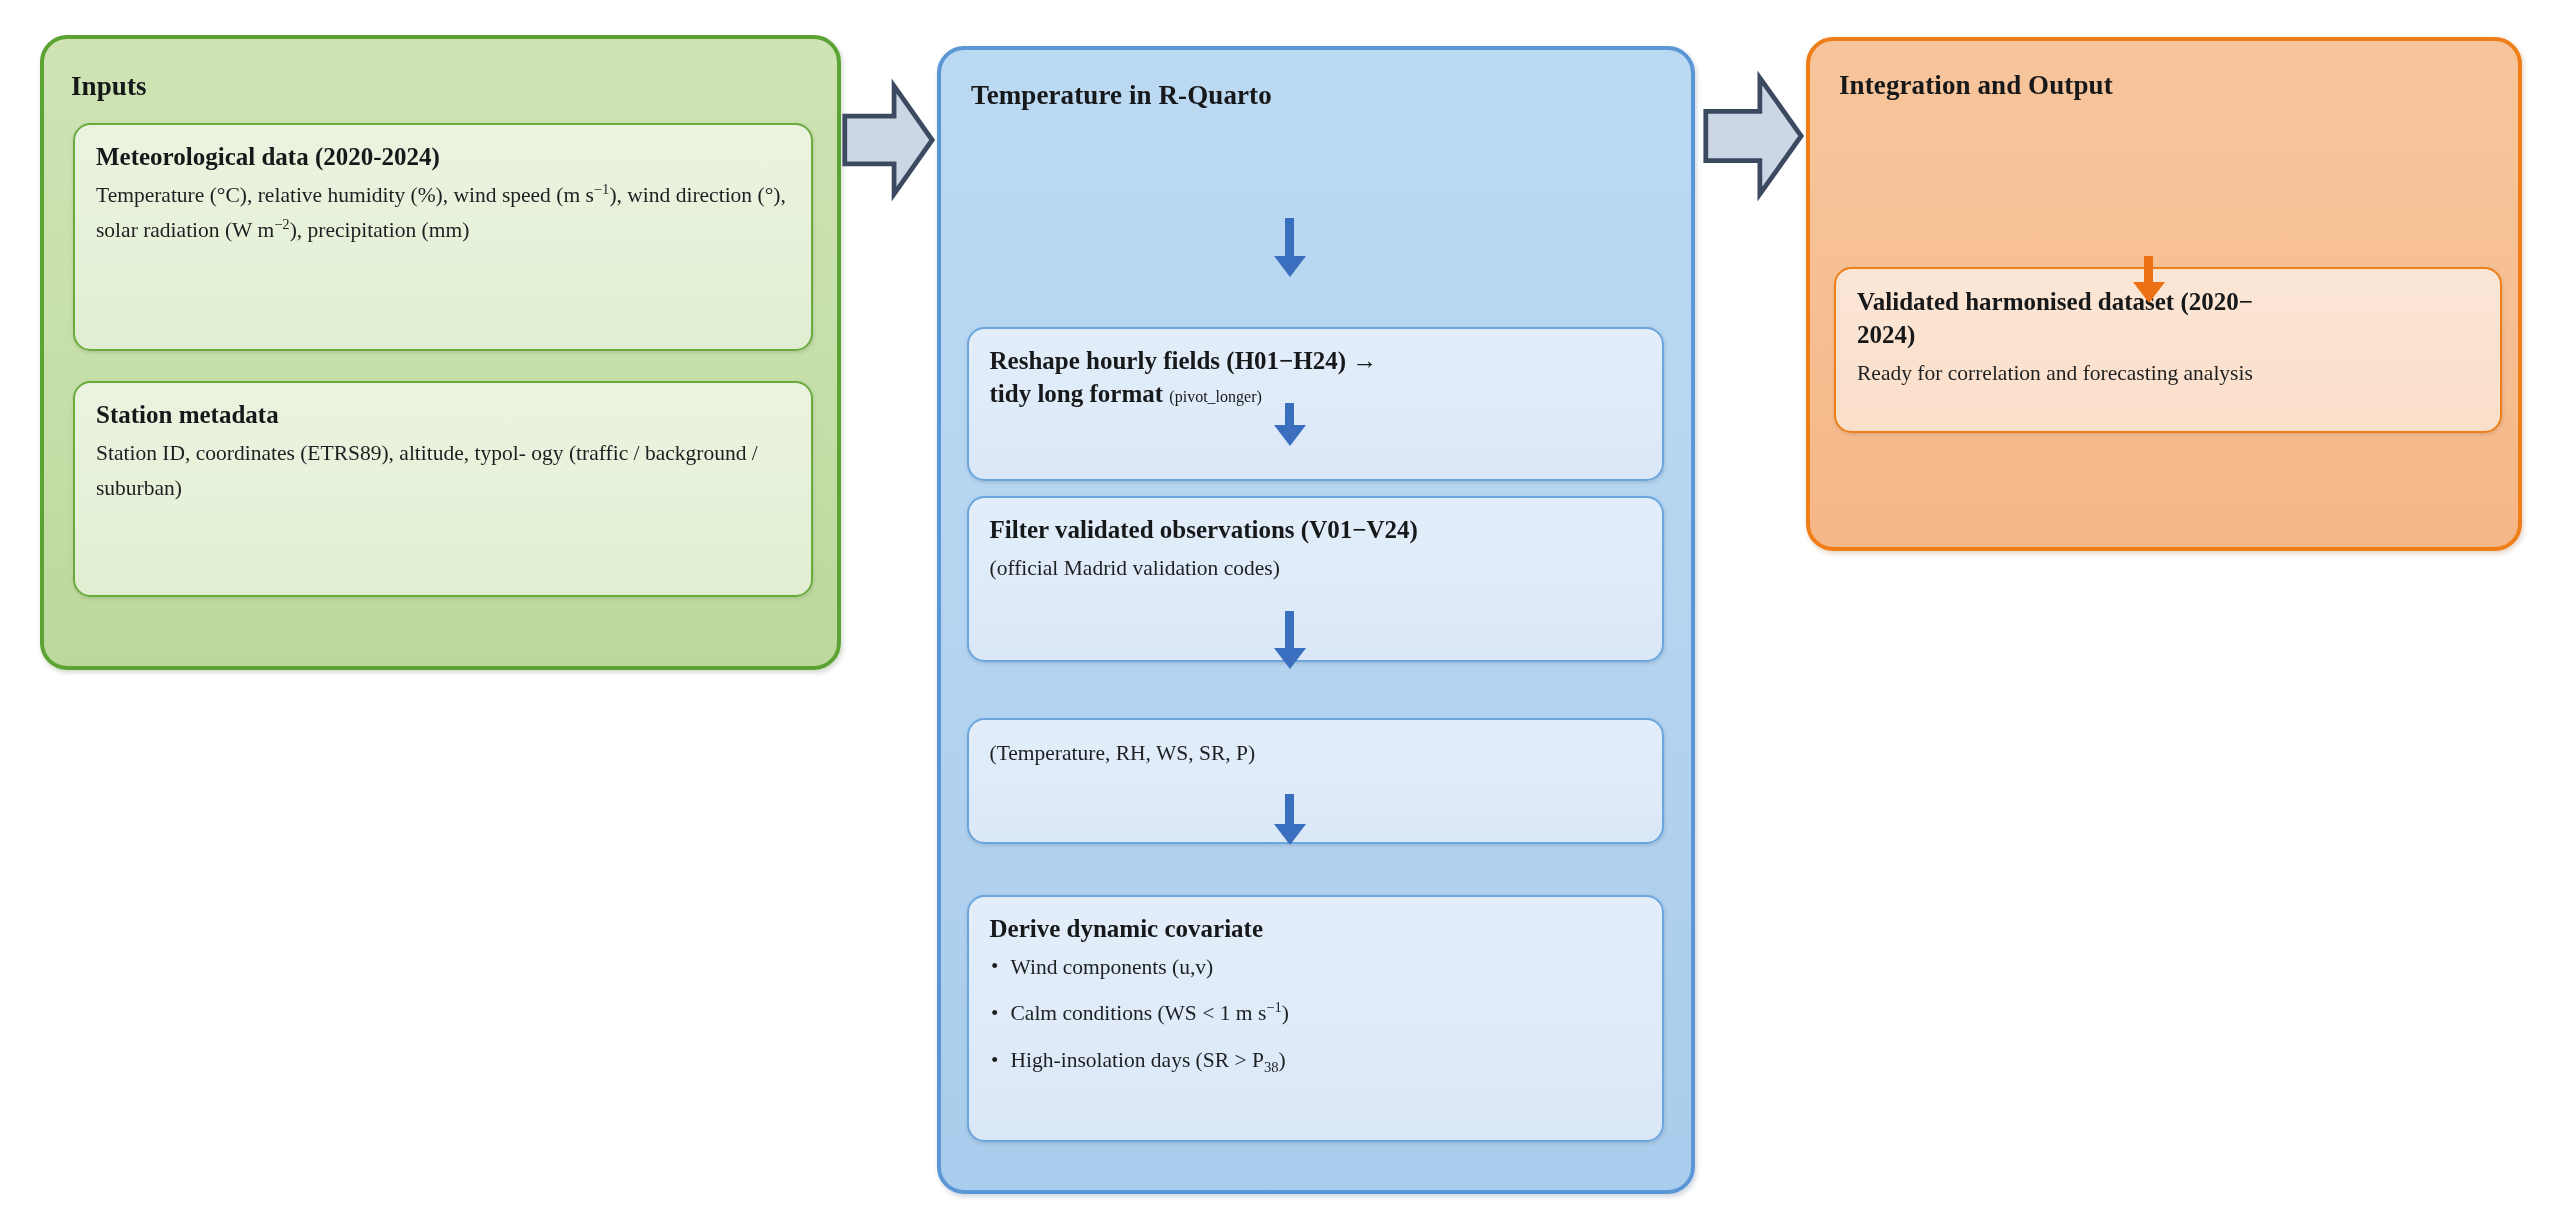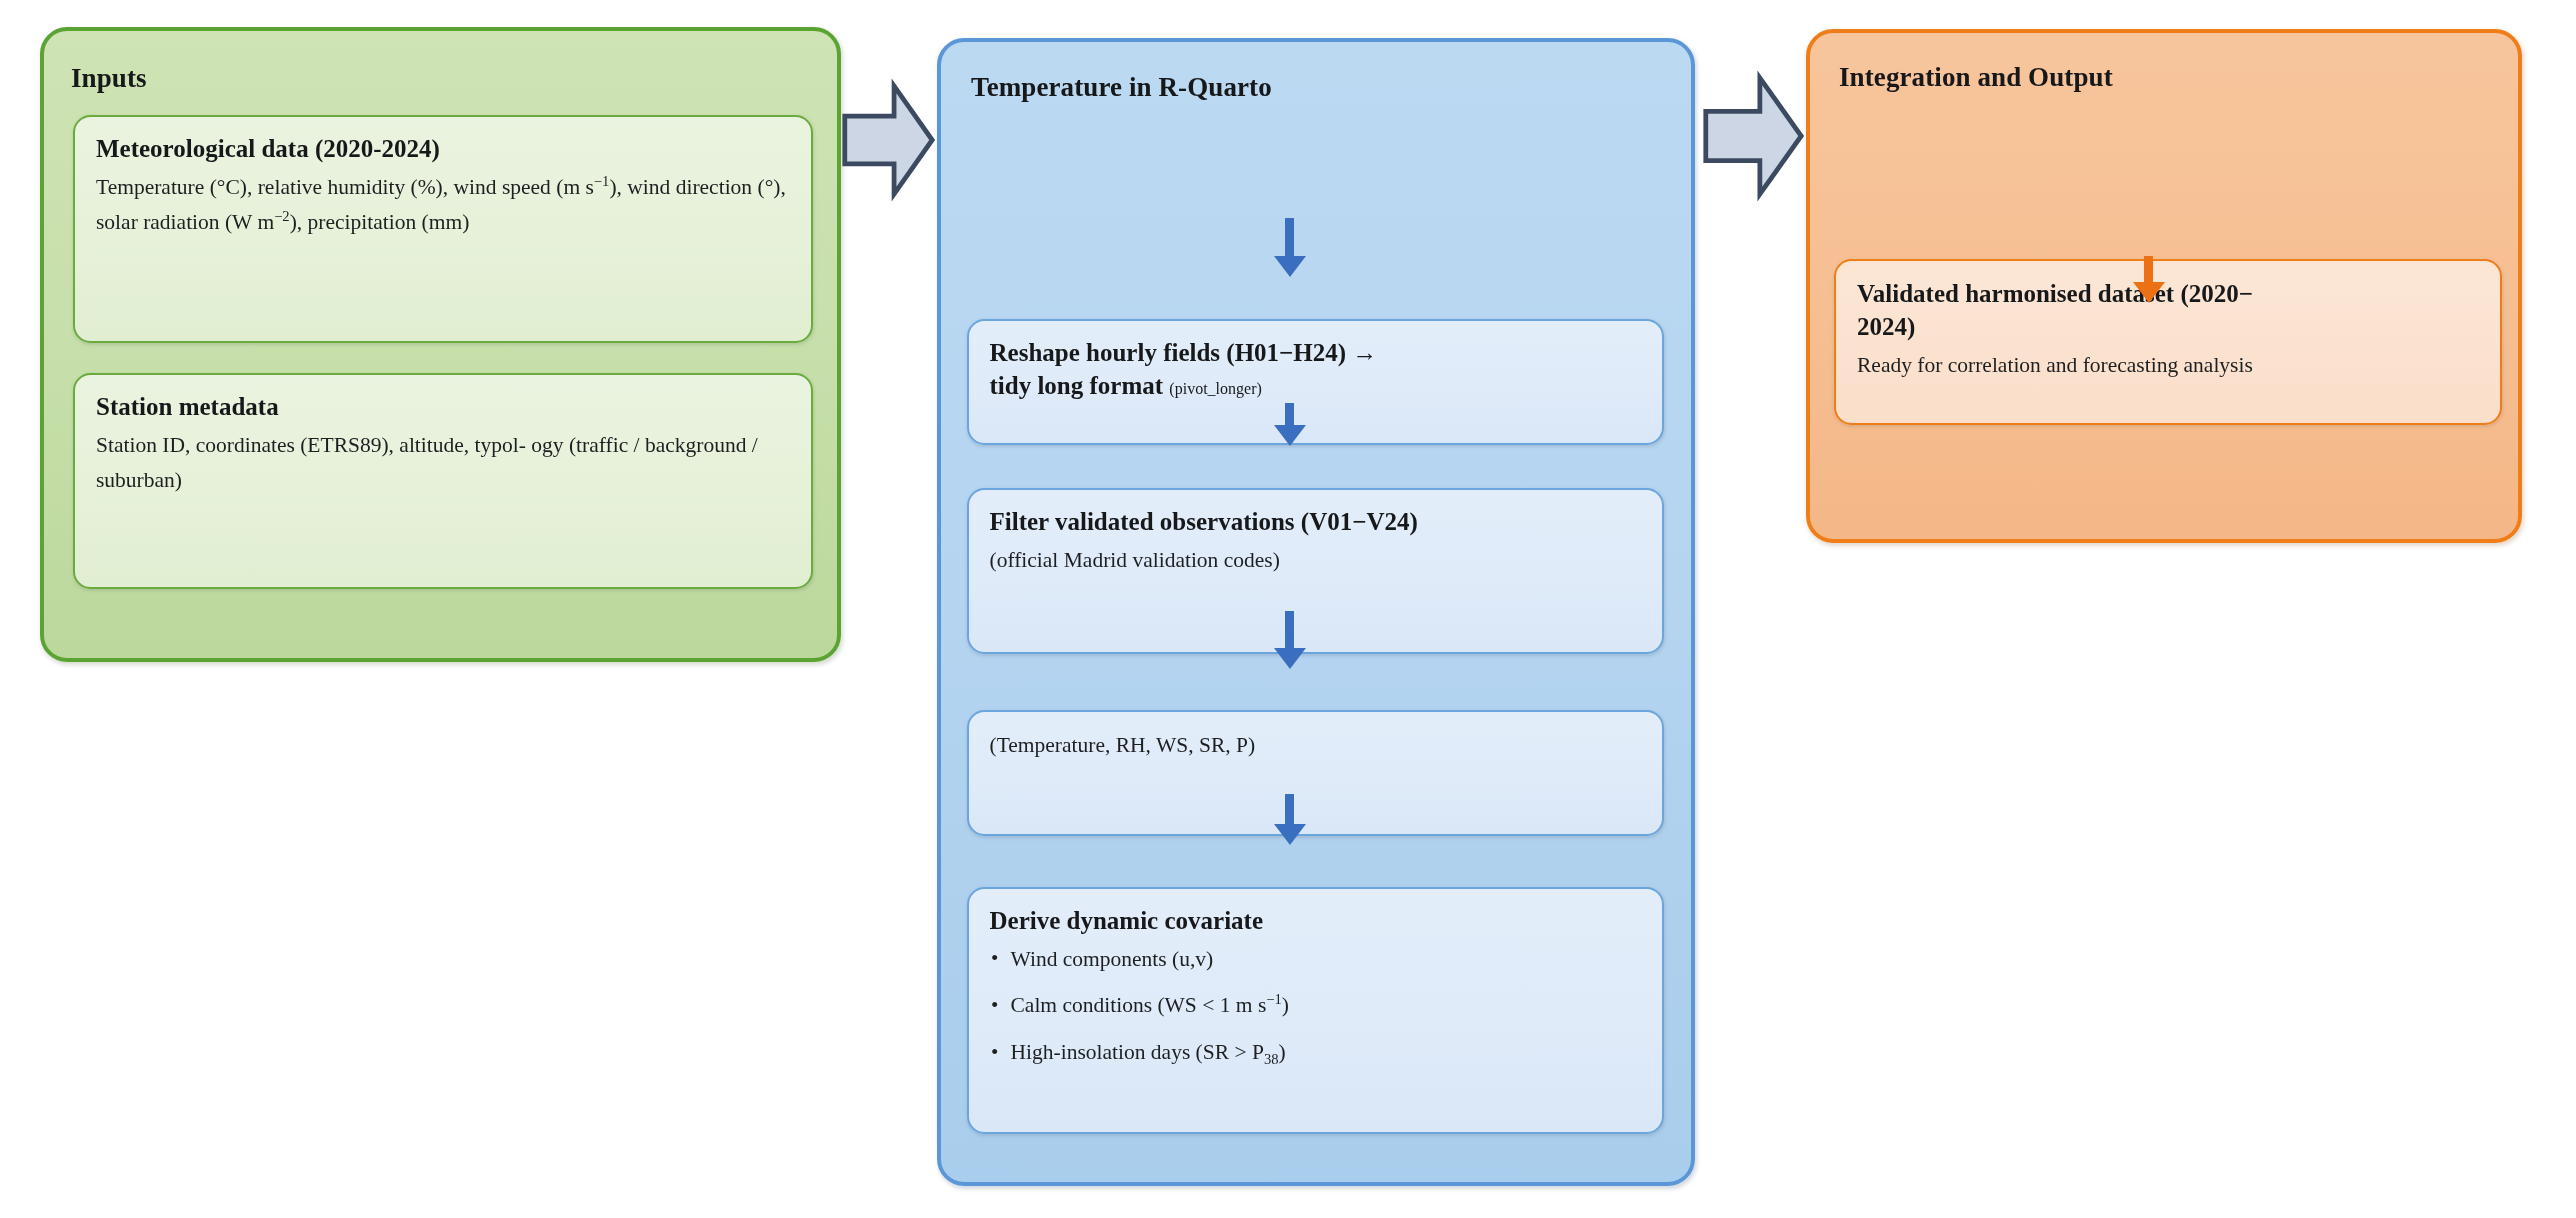--- a/index.html
+++ b/index.html
@@ -21,20 +21,21 @@
     left: 0; top: 0;
     width: 2576px;
     height: 1218px;
   }
 
   
   .panel {
     position: absolute;
     box-sizing: border-box;
     border-radius: 27px;
+    margin-top: 8px;
   }
 
   .panel-green {
     left: 40px;
     top: 27px;
     width: 801px;
     height: 635px;
     background: linear-gradient(180deg, #cfe3b4 0%, #c6dfa9 55%, #bcd89c 100%);
     border: 4px solid #5ba333;
     box-shadow: 1.6px 2.4px 4px rgba(120,140,110,0.30);
@@ -142,21 +143,21 @@
     font-size: 21px;
     color: #1d1f21;
   }
 
   
   .g-card-1 { left: 29px; top: 84px; width: 740px; height: 228px; }
   .g-card-2 { left: 29px; top: 342px; width: 740px; height: 216px; }
 
   
   .b-card-1 { left: 25.5px; top: 92px; width: 697px; height: 126px; }
-  .b-card-2 { left: 25.5px; top: 277px; width: 697px; height: 126px; }
+  .b-card-2 { left: 25.5px; top: 277px; width: 697px; height: 154px; }
   .b-card-3 { left: 25.5px; top: 446px; width: 697px; height: 166px; }
   .b-card-4 { left: 25.5px; top: 668px; width: 697px; height: 126px; }
   .b-card-5 { left: 25.5px; top: 845px; width: 697px; height: 247px; }
 
   
   .o-card-1 { left: 24px; top: 78px;  width: 668px; height: 113px; }
   .o-card-2 { left: 24px; top: 226px; width: 668px; height: 166px; }
 
   
   .v-arrow {

